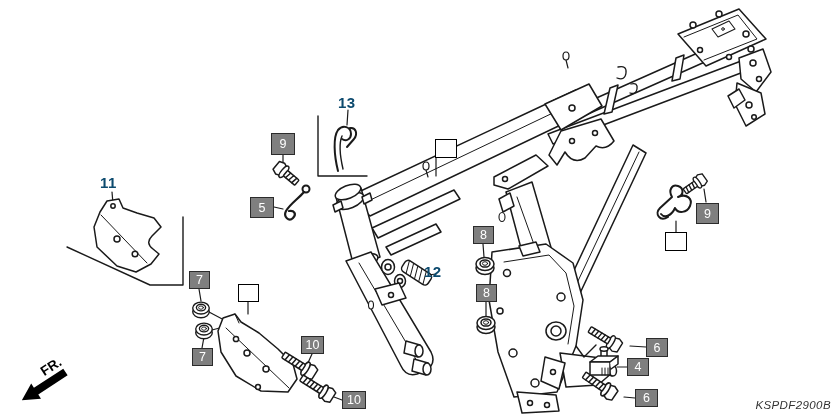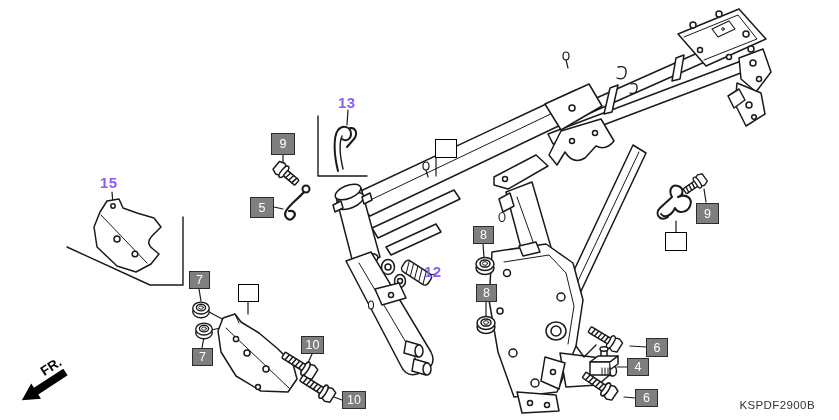--- a/index.html
+++ b/index.html
@@ -3,22 +3,22 @@
 <meta charset="utf-8">
 <style>
   html,body{margin:0;padding:0;background:#fff;}
   .stage{position:relative;width:839px;height:420px;background:#ffffff;overflow:hidden;
          font-family:"Liberation Sans",sans-serif;}
   .stage svg{position:absolute;left:0;top:0;}
   .co{position:absolute;display:flex;align-items:center;justify-content:center;
       background:#7f7f7f;border:1px solid #2b2b2b;box-sizing:border-box;
       color:#fff;font-size:12.5px;font-weight:400;cursor:pointer;user-select:none;}
   .refbox{background:#ffffff;border:1.4px solid #000;}
-  .plabel{position:absolute;color:#8b5cf6;font-size:15px;font-weight:600;letter-spacing:.5px;cursor:pointer;}
-  .code{position:absolute;right:24px;bottom:9px;color:#333;font-size:11.5px;letter-spacing:.4px;}
+  .plabel{position:absolute;color:#0c4a6e;font-size:15px;font-weight:600;letter-spacing:.5px;cursor:pointer;}
+  .code{position:absolute;right:8px;bottom:9px;color:#333;font-size:11.5px;letter-spacing:.4px;font-style:italic;}
 </style>
 </head>
 <body>
 
 <div class="stage">
 
 <svg width="839" height="420" viewBox="0 0 839 420">
   <g fill="#fff" stroke="#1a1a1a" stroke-width="1.5" stroke-linejoin="round" stroke-linecap="round">
 
     <g>
@@ -257,19 +257,19 @@
 <div class="co" style="left:476px;top:284px;width:21px;height:18px">8</div>
 <div class="co" style="left:696px;top:203px;width:23px;height:21px">9</div>
 <div class="co" style="left:646px;top:338px;width:22px;height:19px">6</div>
 <div class="co" style="left:627px;top:358px;width:22px;height:18px">4</div>
 <div class="co" style="left:635px;top:389px;width:23px;height:18px">6</div>
 
 <div class="co refbox" style="left:435px;top:139px;width:22px;height:19px"></div>
 <div class="co refbox" style="left:665px;top:232px;width:22px;height:19px"></div>
 <div class="co refbox" style="left:238px;top:284px;width:21px;height:18px"></div>
 
-<div class="plabel" style="left:100px;top:174px">15</div>
+<div class="plabel" style="left:100px;top:174px">11</div>
 <div class="plabel" style="left:338px;top:94px">13</div>
 <div class="plabel" style="left:424px;top:263px">12</div>
 
 <div class="code">KSPDF2900B</div>
 
 </div>
 
 </body></html>

